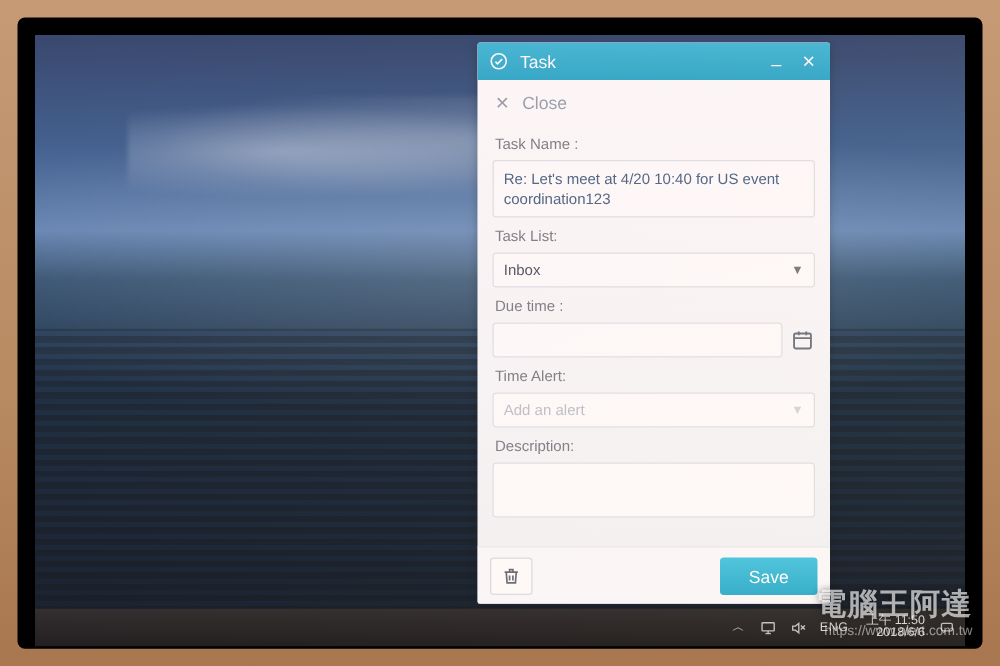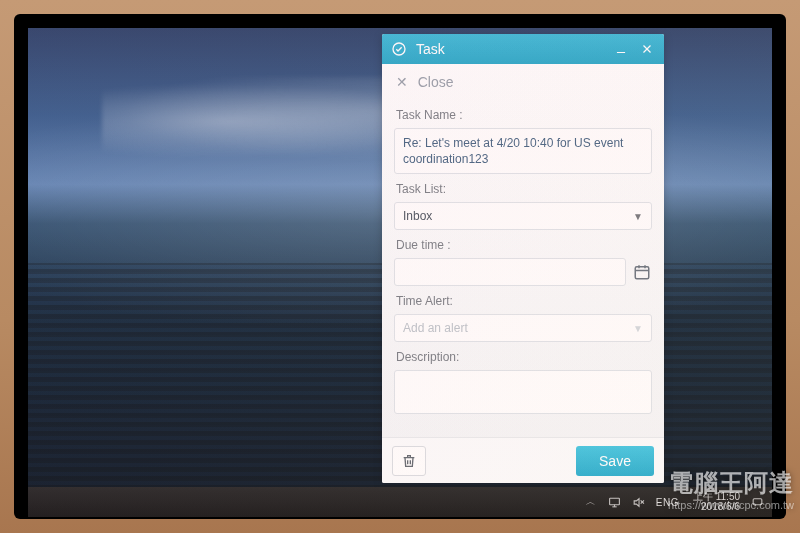--- a/index.html
+++ b/index.html
@@ -151,21 +151,21 @@
   }
   .btn-save {
     min-width:78px; height:30px;
     background: linear-gradient(180deg,#37c3e0,#1aa9cb);
     color:#fff; border:none; border-radius:3px;
     font-size:14px; cursor:pointer;
   }
 
   
   .watermark {
-    position:absolute; right:6px; bottom:22px;
+    position:absolute; right:22px; bottom:22px;
     color: rgba(255,255,255,0.65);
     text-align:right;
     pointer-events:none;
     text-shadow: 0 0 6px rgba(0,0,0,.5);
   }
   .watermark .line1 { font-size:24px; font-weight:700; letter-spacing:1px; }
   .watermark .line2 { font-size:11px; opacity:.8; }
 
   svg { display:block; }
 </style>
@@ -289,15 +289,15 @@
             </svg>
         </span>
       </div>
 
       <div class="tint"></div>
     </div>
   </div>
 
   <div class="watermark">
     <div class="line1">電腦王阿達</div>
-    <div class="line2">https://www.kocpc.com.tw</div>
+    <div class="line2">https://www.alert.com.tw</div>
   </div>
 </div>
 
 </body></html>

